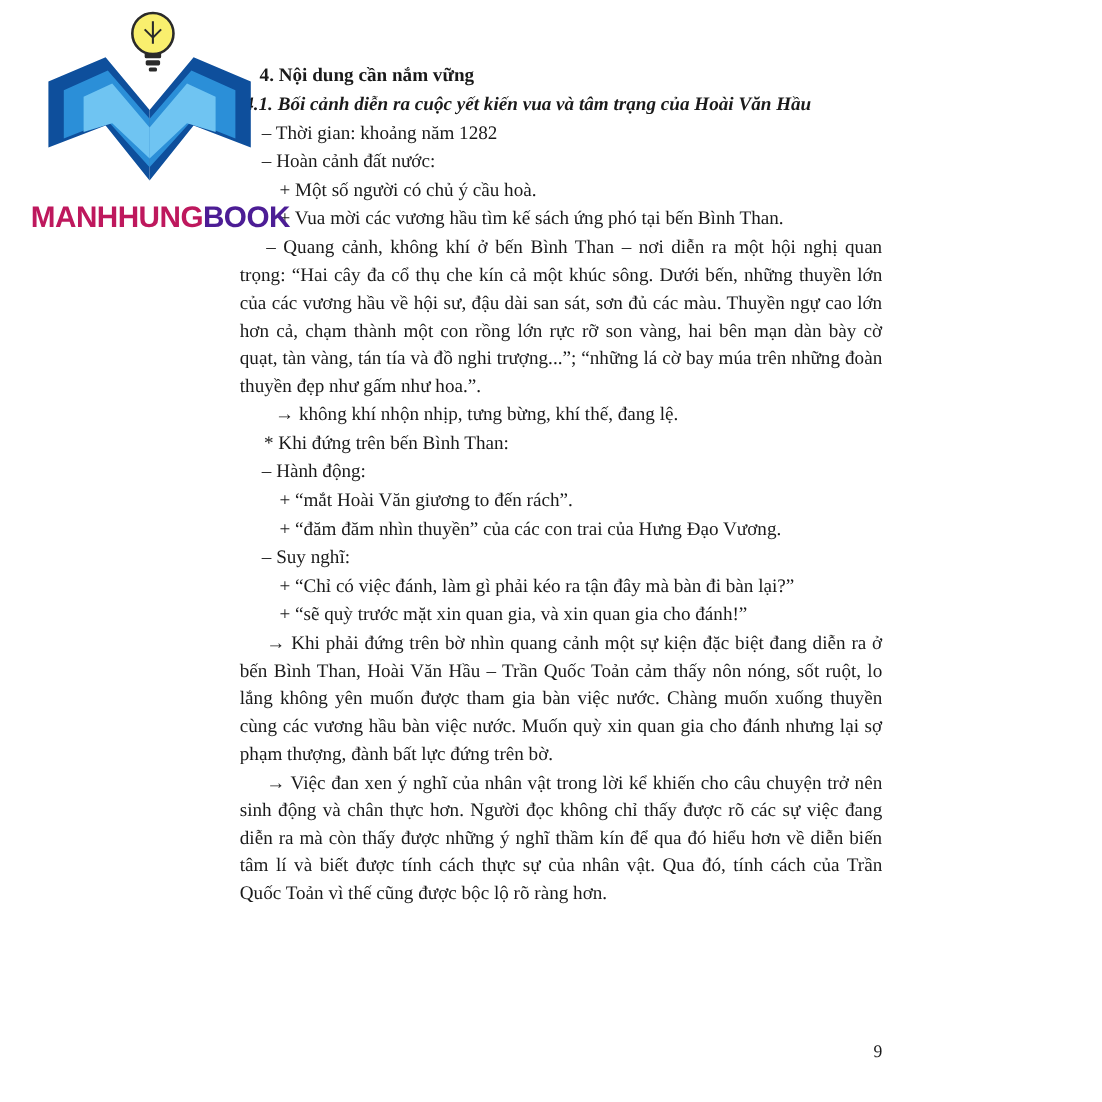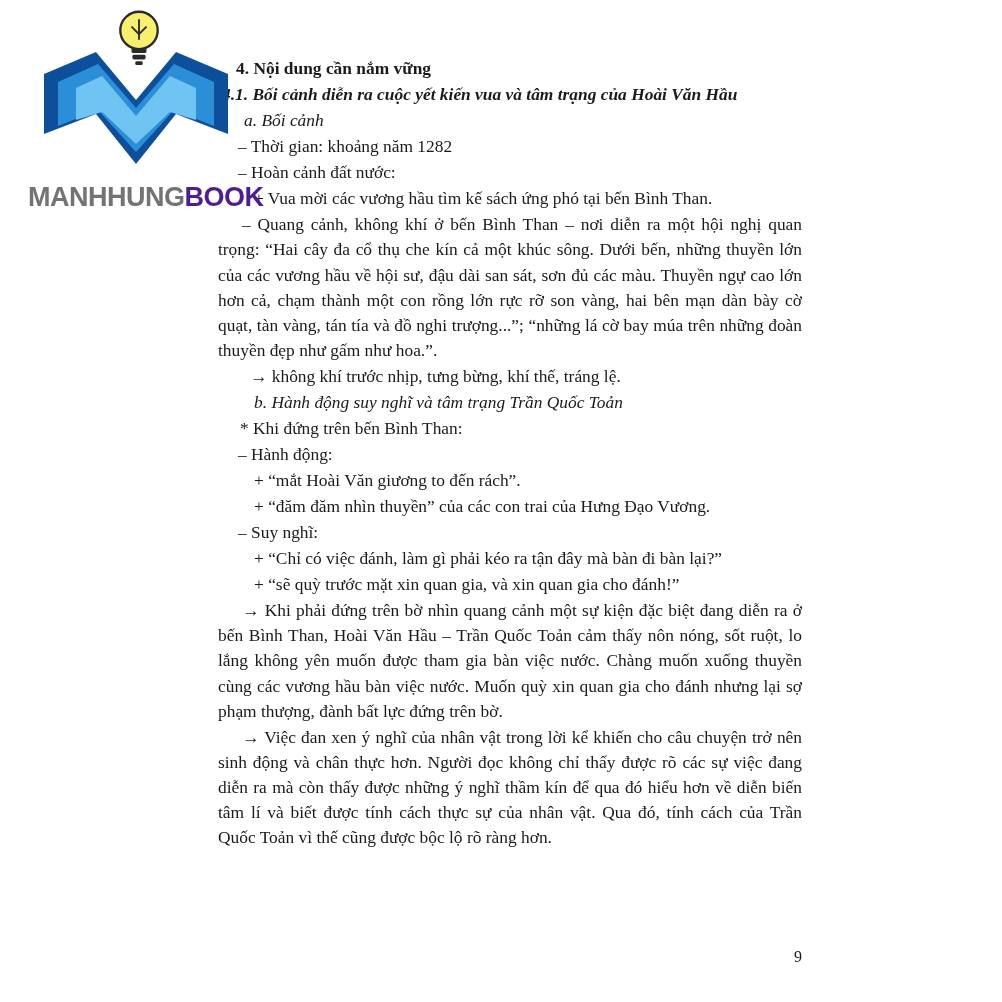--- a/index.html
+++ b/index.html
@@ -43,21 +43,21 @@
     position: absolute;
     left: 0px;
     top: 178px;
     width: 230px;
     font-family: "Liberation Sans", sans-serif;
     font-weight: bold;
     font-size: 27px;
     letter-spacing: -0.5px;
     white-space: nowrap;
   }
-  .logo-text .mh { color: #737373; }
+  .logo-text .mh { color: #be185d; }
   .logo-text .bk { color: #4c1d95; }
 
   
   .page {
     position: absolute;
     left: 0;
     top: 0;
     width: 1002px;
     height: 793px;
   }
@@ -111,29 +111,28 @@
   }
 </style>
 </head>
 <body>
 
 <div class="page">
 
   <div class="content">
     <p class="h-bold">4. Nội dung cần nắm vững</p>
     <p class="h-bolditalic">4.1. Bối cảnh diễn ra cuộc yết kiến vua và tâm trạng của Hoài Văn Hầu</p>
-    <p class="sub-italic">a. Bối cảnh</p>
 
     <p class="lvl1">– Thời gian: khoảng năm 1282</p>
     <p class="lvl1">– Hoàn cảnh đất nước:</p>
+    <p class="lvl2">+ Một số người có chủ ý cầu hoà.</p>
     <p class="lvl2">+ Vua mời các vương hầu tìm kế sách ứng phó tại bến Bình Than.</p>
 
     <p class="para">– Quang cảnh, không khí ở bến Bình Than – nơi diễn ra một hội nghị quan trọng: “Hai cây đa cổ thụ che kín cả một khúc sông. Dưới bến, những thuyền lớn của các vương hầu về hội sư, đậu dài san sát, sơn đủ các màu. Thuyền ngự cao lớn hơn cả, chạm thành một con rồng lớn rực rỡ son vàng, hai bên mạn dàn bày cờ quạt, tàn vàng, tán tía và đồ nghi trượng...”; “những lá cờ bay múa trên những đoàn thuyền đẹp như gấm như hoa.”.</p>
-    <p class="arrow">→ không khí trước nhịp, tưng bừng, khí thế, tráng lệ.</p>
-    <p class="sub-italic-2">b. Hành động suy nghĩ và tâm trạng Trần Quốc Toản</p>
+    <p class="arrow">→ không khí nhộn nhịp, tưng bừng, khí thế, đang lệ.</p>
 
     <p class="lvl-star">* Khi đứng trên bến Bình Than:</p>
     <p class="lvl1">– Hành động:</p>
     <p class="lvl2">+ “mắt Hoài Văn giương to đến rách”.</p>
     <p class="lvl2">+ “đăm đăm nhìn thuyền” của các con trai của Hưng Đạo Vương.</p>
     <p class="lvl1">– Suy nghĩ:</p>
     <p class="lvl2">+ “Chỉ có việc đánh, làm gì phải kéo ra tận đây mà bàn đi bàn lại?”</p>
     <p class="lvl2">+ “sẽ quỳ trước mặt xin quan gia, và xin quan gia cho đánh!”</p>
 
     <p class="para">→ Khi phải đứng trên bờ nhìn quang cảnh một sự kiện đặc biệt đang diễn ra ở bến Bình Than, Hoài Văn Hầu – Trần Quốc Toản cảm thấy nôn nóng, sốt ruột, lo lắng không yên muốn được tham gia bàn việc nước. Chàng muốn xuống thuyền cùng các vương hầu bàn việc nước. Muốn quỳ xin quan gia cho đánh nhưng lại sợ phạm thượng, đành bất lực đứng trên bờ.</p>

